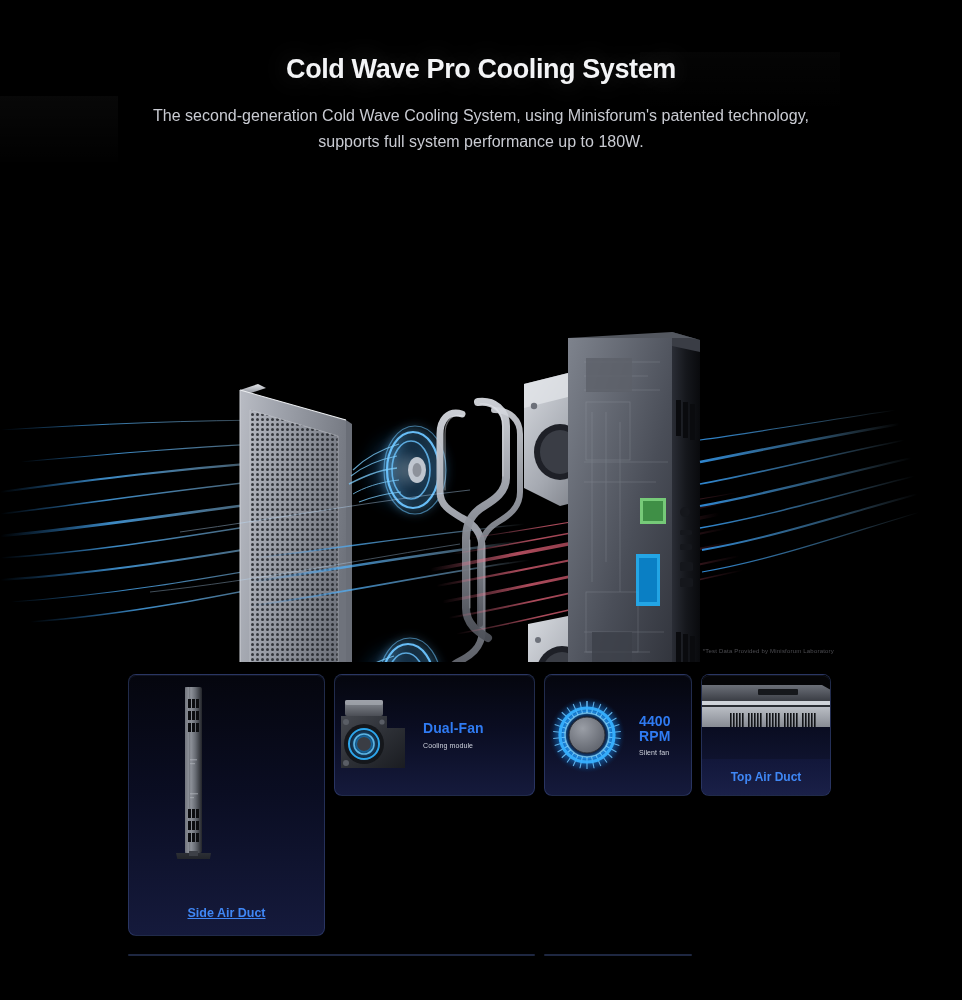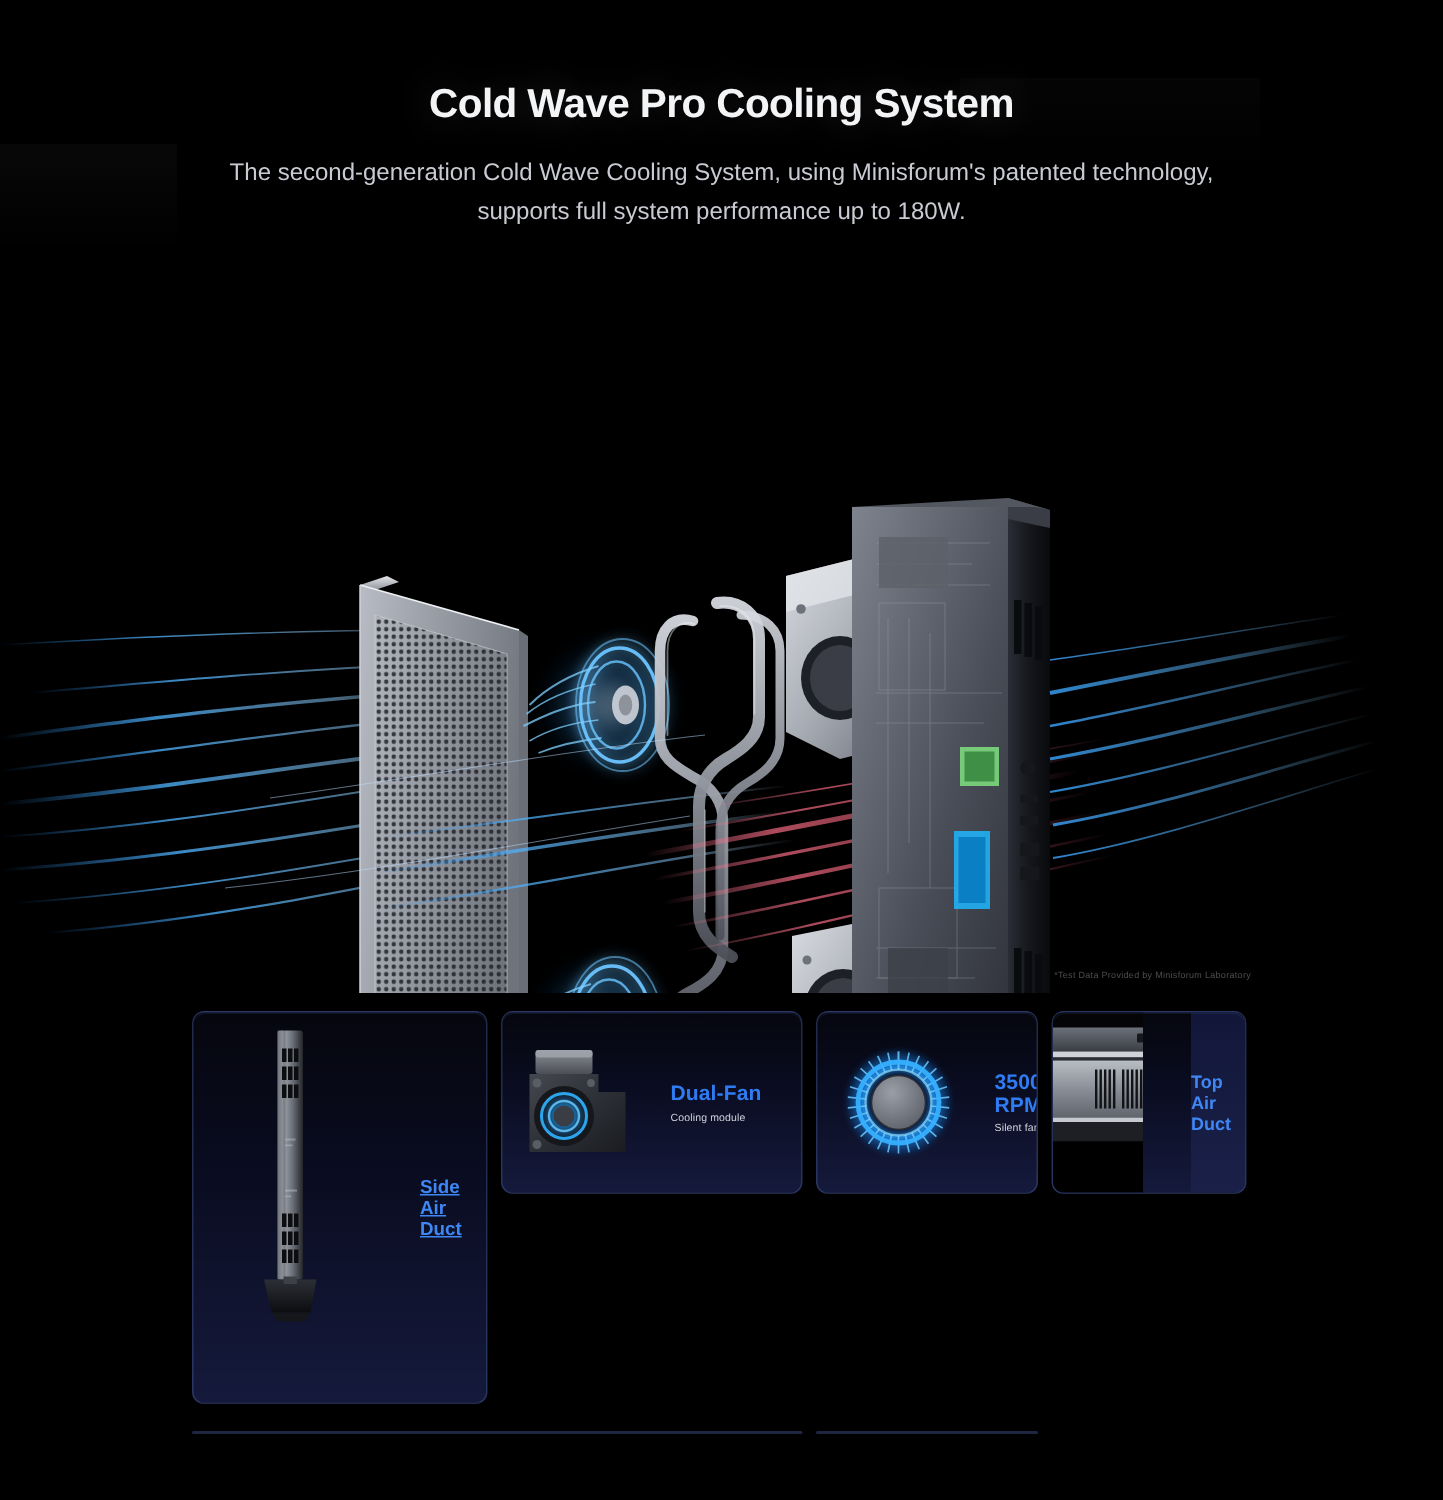--- a/index.html
+++ b/index.html
@@ -110,22 +110,21 @@
     position: absolute; inset: 0;
     border-radius: 8px;
     box-shadow: inset 0 1px 0 rgba(120,150,220,0.10);
     pointer-events: none;
   }
 
   
   .card-wide {
     display: flex;
     align-items: center;
-    padding: 0 12px;
-    gap: 12px;
+    padding: 0 0;
   }
   .card-art {
     flex: 0 0 auto;
     display: flex;
     align-items: center;
     justify-content: center;
   }
   .card-text { margin-left: 10px; }
   .card-head {
     font-size: 14px;
@@ -140,21 +139,21 @@
     color: #cfd3dd;
     letter-spacing: 0.1px;
   }
 
   .card.span2 { grid-column: 1 / span 2; }
   .card.rowspan2 { grid-row: 1 / span 2; }
 
   
   .card-duct {
     display: flex;
-    flex-direction: row;
+    flex-direction: column;
     gap: 32px;
   }
   .duct-art {
     flex: 1 1 auto;
     position: relative;
     overflow: hidden;
     background: #000;
   }
   .duct-caption {
     flex: 0 0 36px;
@@ -557,21 +556,21 @@
               <line x1="42" y1="8" x2="42" y2="20" transform="rotate(348 42 42)"></line>
             </g>
           </g>
           <circle cx="42" cy="42" r="27" fill="none" stroke="#36b0ff" stroke-width="3.2" opacity="0.95"></circle>
           <circle cx="42" cy="42" r="22" fill="none" stroke="#8ddbff" stroke-width="1.6" opacity="0.7"></circle>
           <circle cx="42" cy="42" r="18" fill="url(#rpmHub)"></circle>
           <circle cx="42" cy="42" r="18" fill="none" stroke="#2b2e35" stroke-width="1"></circle>
         </svg>
       </div>
       <div class="card-text">
-        <div class="card-head">3500 RPM</div>
+        <div class="card-head">4400 RPM</div>
         <div class="card-sub">Silent fan</div>
       </div>
     </div>
 
     <div class="card card-duct">
       <div class="duct-art">
         <svg width="148" height="86" viewBox="0 0 148 86" preserveAspectRatio="none">
           <defs>
             <linearGradient id="tdBody" x1="0" y1="0" x2="0" y2="1">
               <stop offset="0" stop-color="#b9bdc4"></stop>

